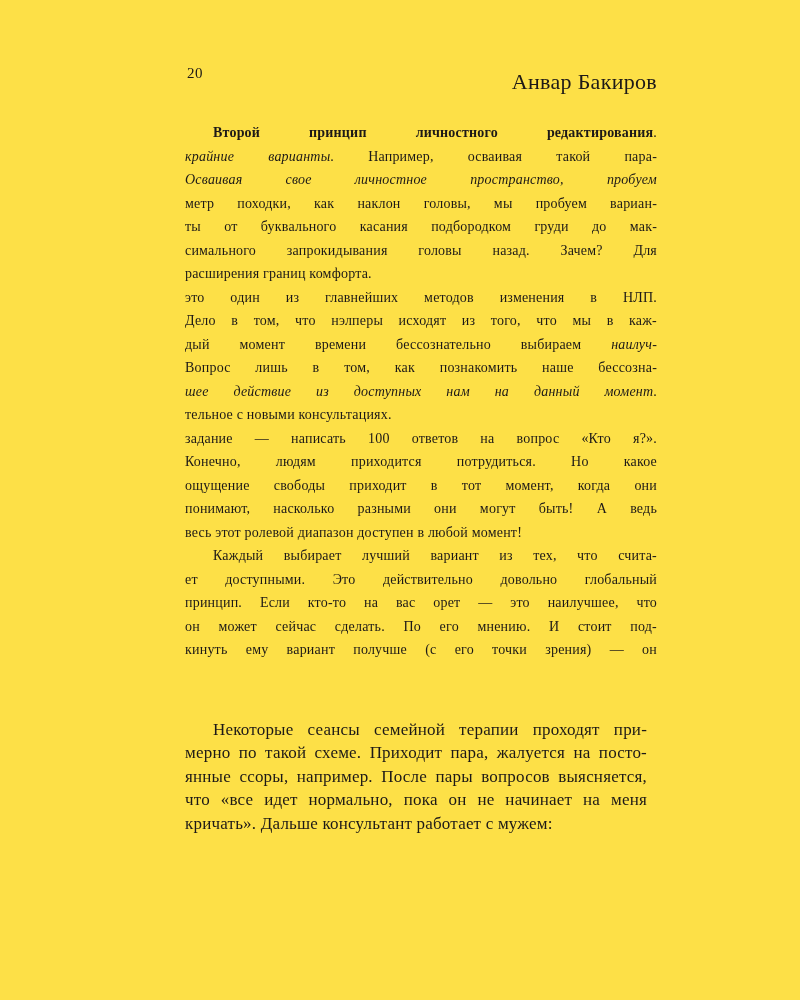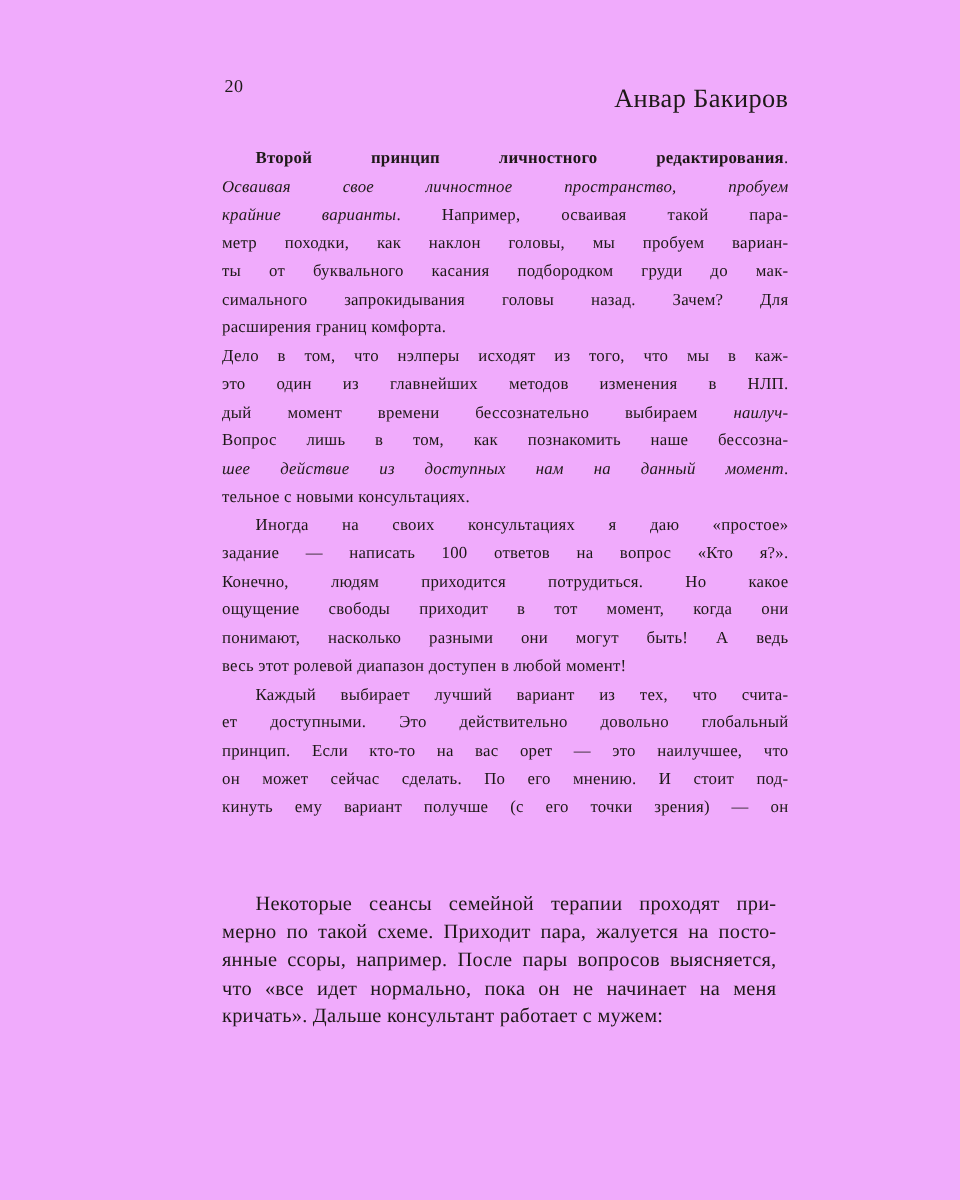--- a/index.html
+++ b/index.html
@@ -5,21 +5,21 @@
   html, body {
     margin: 0;
     padding: 0;
     background: #e8e8e8;
   }
   .page {
     position: relative;
     width: 800px;
     height: 1000px;
     margin: 0 auto;
-    background: #f0abfc;
+    background: #fde047;
     color: #1d1917;
     font-family: "Liberation Serif", serif;
     overflow: hidden;
   }
   .header {
     position: absolute;
     left: 185px;
     right: 143px;
     top: 64px;
     height: 26px;
@@ -72,37 +72,36 @@
 <body>
 
 <div class="page">
   <div class="header">
     <span class="page-number">20</span>
     <span class="running-title">Анвар Бакиров</span>
   </div>
   <div class="text-block">
       <div class="para body">
         <div class="line first"><span class="run bold">Второй принцип личностного редактирования</span><span class="run">.</span></div>
+        <div class="line"><span class="run italic">крайние варианты</span><span class="run">. Например, осваивая такой пара-</span></div>
         <div class="line"><span class="run italic">Осваивая свое личностное пространство, пробуем</span></div>
-        <div class="line"><span class="run italic">крайние варианты</span><span class="run">. Например, осваивая такой пара-</span></div>
         <div class="line"><span class="run">метр походки, как наклон головы, мы пробуем вариан-</span></div>
         <div class="line"><span class="run">ты от буквального касания подбородком груди до мак-</span></div>
         <div class="line"><span class="run">симального запрокидывания головы назад. Зачем? Для</span></div>
         <div class="line last"><span class="run">расширения границ комфорта.</span></div>
       </div>
       <div class="para body">
+        <div class="line"><span class="run">это один из главнейших методов изменения в НЛП.</span></div>
         <div class="line"><span class="run">Дело в том, что нэлперы исходят из того, что мы в каж-</span></div>
-        <div class="line"><span class="run">это один из главнейших методов изменения в НЛП.</span></div>
         <div class="line"><span class="run">дый момент времени бессознательно выбираем </span><span class="run italic">наилуч-</span></div>
         <div class="line"><span class="run">Вопрос лишь в том, как познакомить наше бессозна-</span></div>
         <div class="line"><span class="run italic">шее действие из доступных нам на данный момент</span><span class="run">.</span></div>
         <div class="line last"><span class="run">тельное с новыми консультациях.</span></div>
       </div>
       <div class="para body">
-        <div class="line first"><span class="run">Иногда на своих консультациях я даю «простое»</span></div>
         <div class="line"><span class="run">задание — написать 100 ответов на вопрос «Кто я?».</span></div>
         <div class="line"><span class="run">Конечно, людям приходится потрудиться. Но какое</span></div>
         <div class="line"><span class="run">ощущение свободы приходит в тот момент, когда они</span></div>
         <div class="line"><span class="run">понимают, насколько разными они могут быть! А ведь</span></div>
         <div class="line last"><span class="run">весь этот ролевой диапазон доступен в любой момент!</span></div>
       </div>
       <div class="para body">
         <div class="line first"><span class="run">Каждый выбирает лучший вариант из тех, что счита-</span></div>
         <div class="line"><span class="run">ет доступными. Это действительно довольно глобальный</span></div>
         <div class="line"><span class="run">принцип. Если кто-то на вас орет — это наилучшее, что</span></div>

